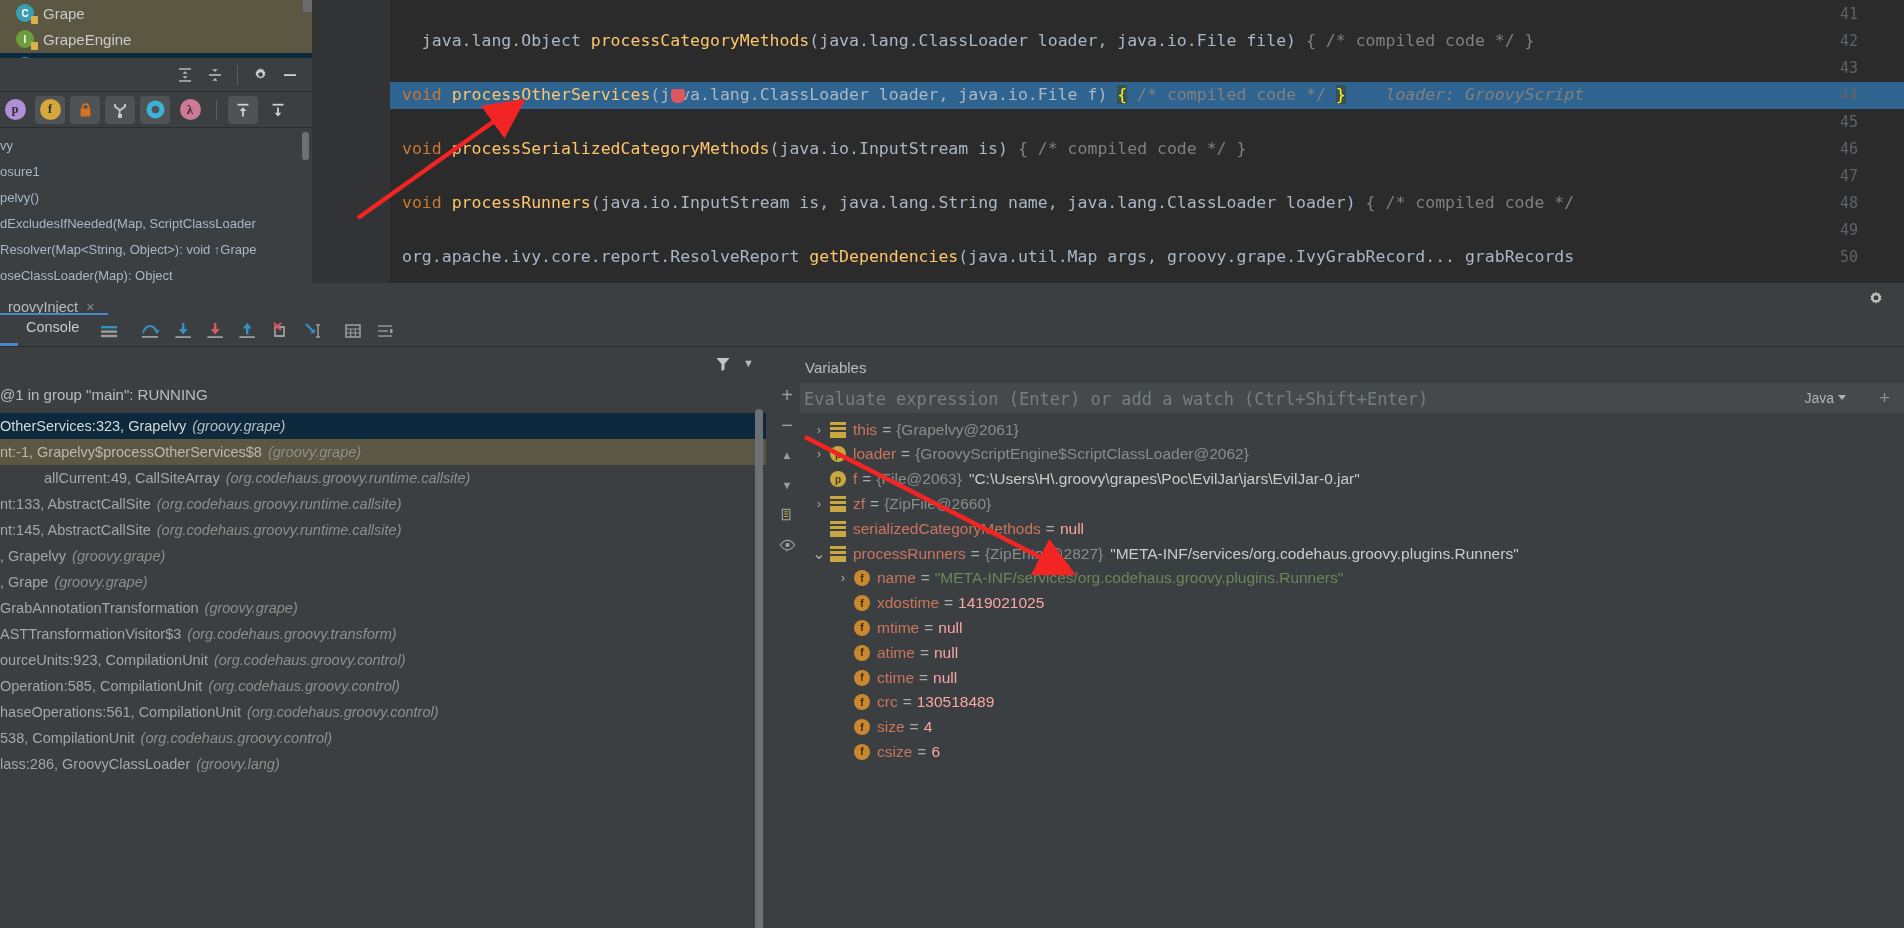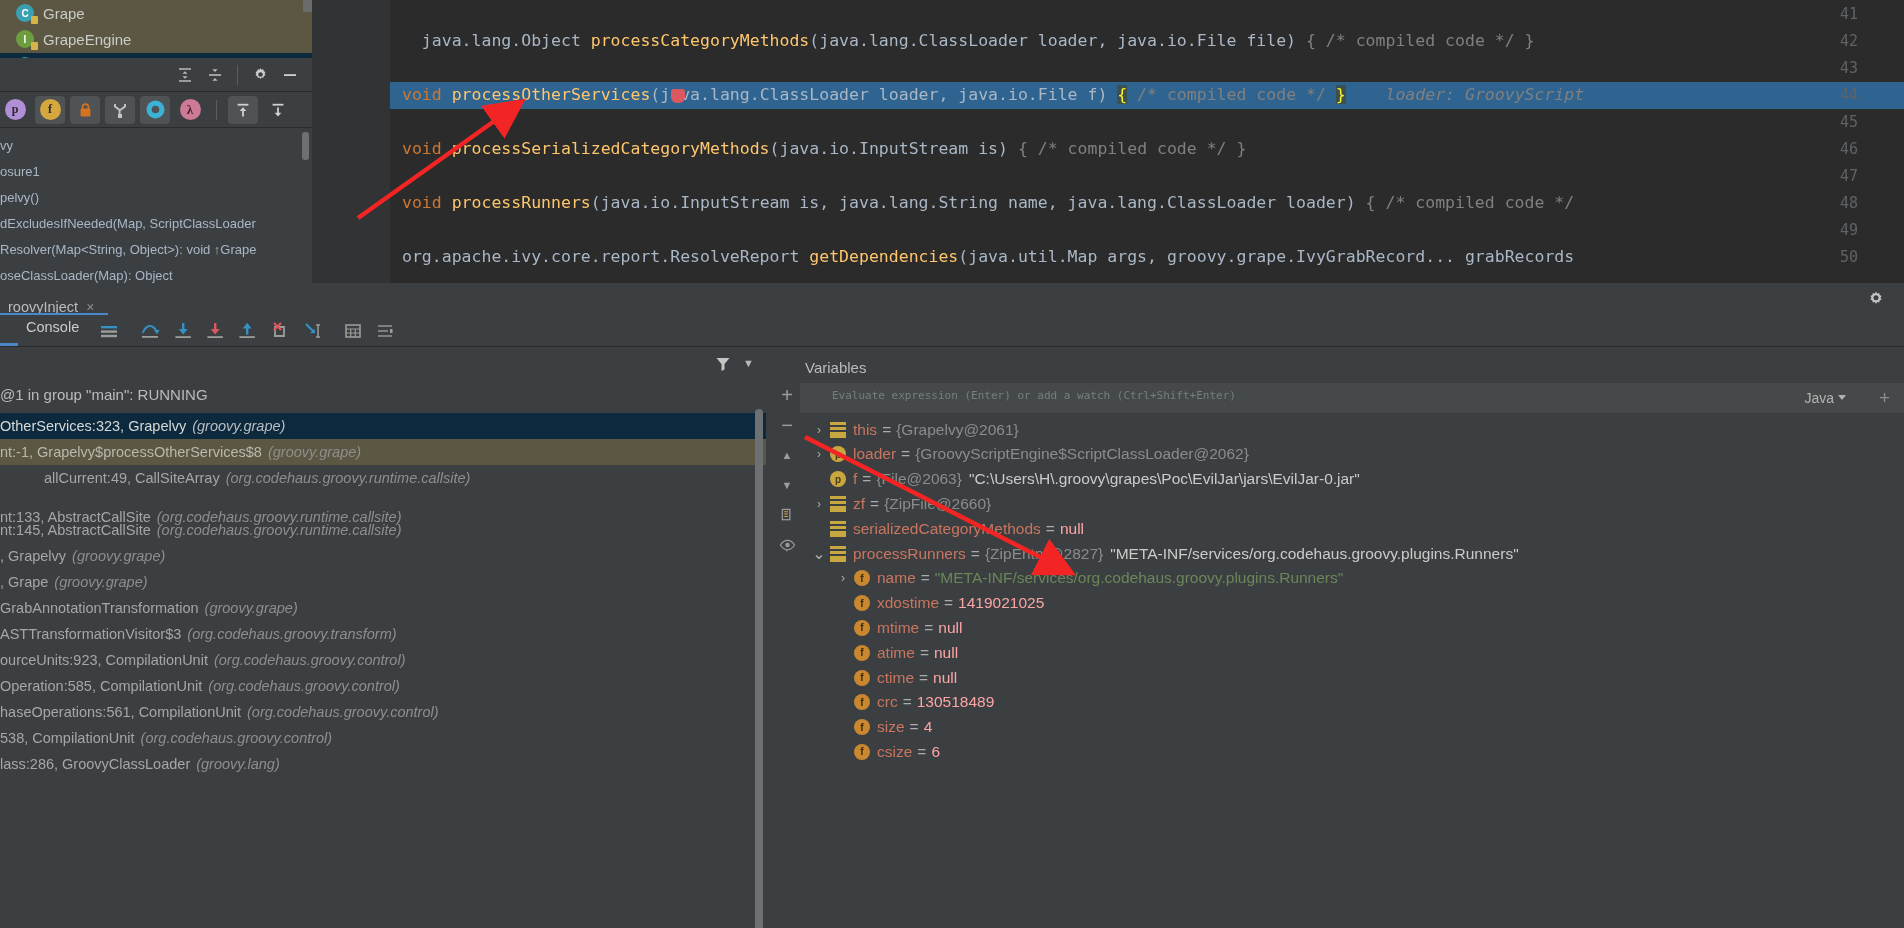--- a/index.html
+++ b/index.html
@@ -89,21 +89,21 @@
   .frame-row.sel .pkg { color:#b9bcc0; }
   .fr-thumb { position:absolute; right:3px; top:62px; width:8px; height:580px; background:#6e7173; border-radius:4px; }
 
   .vsplit { position:absolute; left:766px; top:347px; width:7px; height:581px; background:#3c3f41; }
 
   .vars { position:absolute; left:773px; top:347px; width:1131px; height:581px; background:#3c3f41; }
   .vars-title { position:absolute; left:32px; top:12px; color:#bbbbbb; font-size:15px; }
   .vtoolcol { position:absolute; left:0; top:34px; width:27px; height:547px; background:#3c3f41; }
   .vtb { position:absolute; left:2px; width:24px; height:24px; display:flex; align-items:center; justify-content:center; color:#9a9d9a; }
   .evalbar { position:absolute; left:27px; top:36px; width:1104px; height:30px; background:#45494a; }
-  .evalbar .ph { position:absolute; left:32px; top:6px; color:#787d7d; font-family:"DejaVu Sans Mono", monospace; font-size:11px; }
+  .evalbar .ph { position:absolute; left:4px; top:6px; color:#787d7d; font-family:"DejaVu Sans Mono", monospace; font-size:17px; }
   .lang { position:absolute; right:70px; top:7px; color:#b0b3b0; font-size:14px; }
   .langc { position:absolute; right:58px; top:12px; width:0;height:0;border-left:4px solid transparent;border-right:4px solid transparent;border-top:5px solid #b0b3b0;}
   .plus2 { position:absolute; right:14px; top:4px; color:#8a8d8a; font-size:19px; }
   .var-row { position:absolute; left:27px; width:1104px; height:25px; display:flex; align-items:center; font-size:15.5px; white-space:nowrap; }
   .arw { width:22px; text-align:center; color:#a9acab; font-size:12px; flex:0 0 auto; }
   .vicon { width:16px; height:16px; margin-right:7px; flex:0 0 auto; display:flex; align-items:center; justify-content:center;
      font-size:10px; font-weight:bold; }
   .vi-list { background:linear-gradient(to bottom,#c9a740 0 3px,transparent 3px 5px,#c9a740 5px 8px,transparent 8px 10px,#c9a740 10px 13px); }
   .vi-p { border-radius:50%; background:#c9a740; color:#4a3c10; }
   .vi-f { border-radius:50%; background:#c9872f; color:#3b2a08; }
@@ -352,21 +352,21 @@
           <span class="pkg">(groovy.grape)</span>
         </div>
         <div class="frame-row alt" style="top: 92px;">
           <span>nt:-1, Grapelvy$processOtherServices$8</span>
           <span class="pkg">(groovy.grape)</span>
         </div>
         <div class="frame-row" style="top: 118px; padding-left: 44px;">
           <span>allCurrent:49, CallSiteArray</span>
           <span class="pkg">(org.codehaus.groovy.runtime.callsite)</span>
         </div>
-        <div class="frame-row" style="top: 152px; align-items: flex-end;">
+        <div class="frame-row" style="top: 144px;">
           <span>nt:133, AbstractCallSite</span>
           <span class="pkg">(org.codehaus.groovy.runtime.callsite)</span>
         </div>
         <div class="frame-row" style="top: 170px;">
           <span>nt:145, AbstractCallSite</span>
           <span class="pkg">(org.codehaus.groovy.runtime.callsite)</span>
         </div>
         <div class="frame-row" style="top: 196px;">
           <span>, Grapelvy</span>
           <span class="pkg">(groovy.grape)</span>

